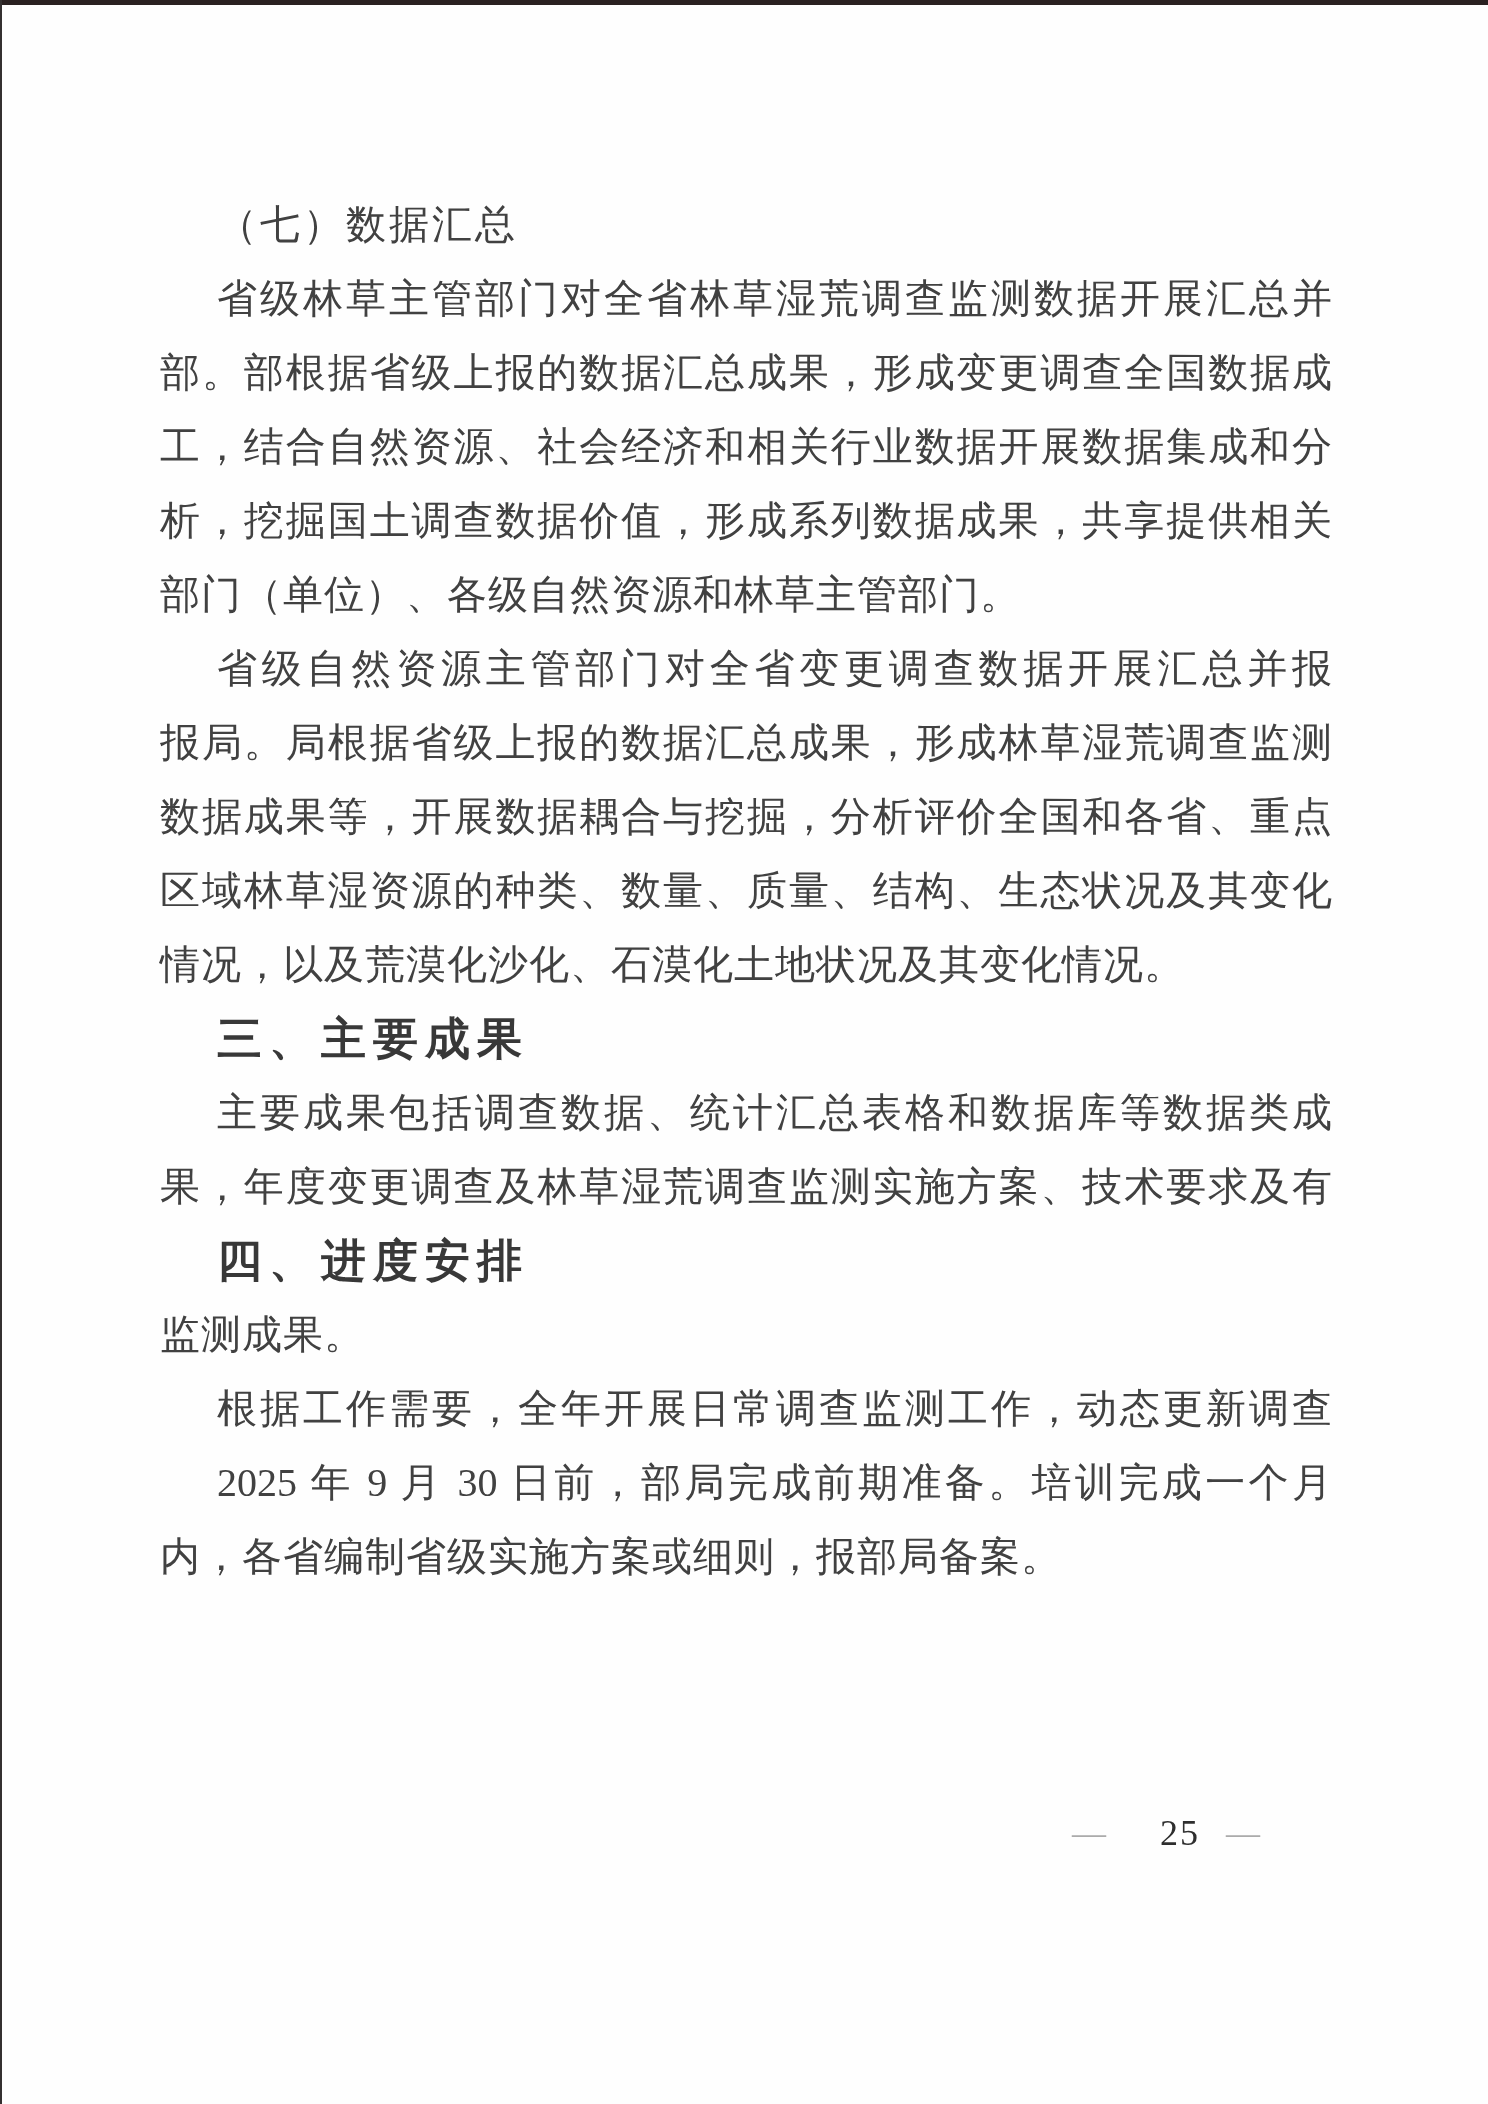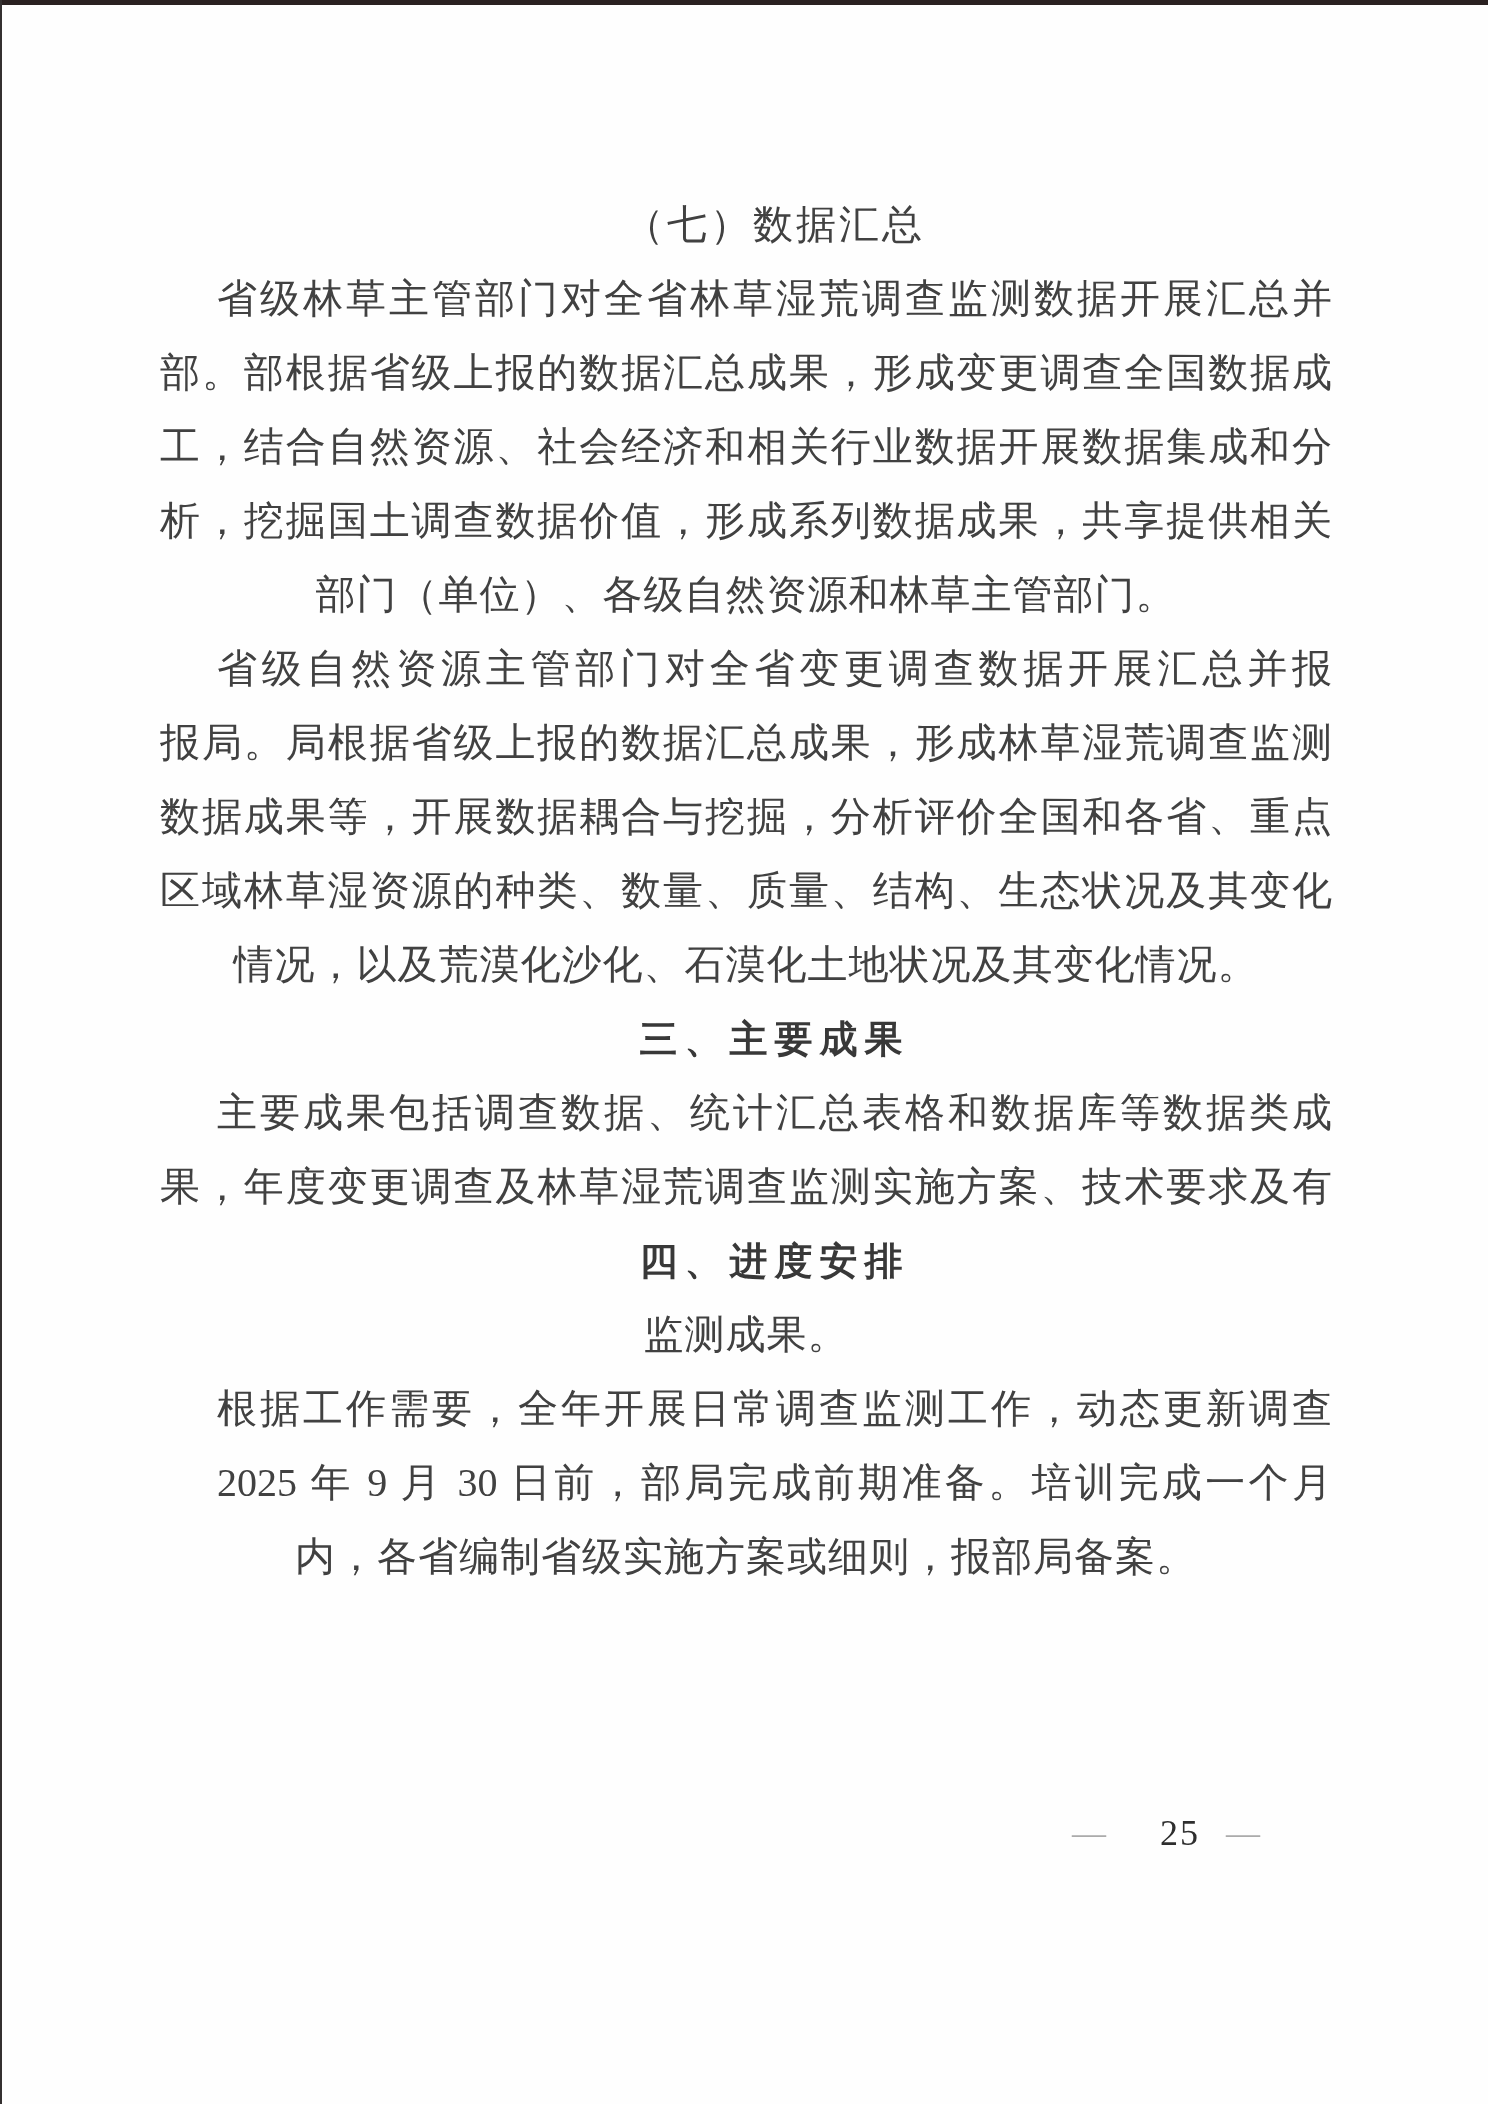--- a/index.html
+++ b/index.html
@@ -33,36 +33,35 @@
     left: 160px;
     width: 1172px;
     color: #414141;
   }
   .line {
     height: 74px;
     line-height: 74px;
     font-size: 40px;
     white-space: nowrap;
     letter-spacing: 1px;
-    text-align: center;
   }
   .line.justify {
     white-space: normal;
     word-break: break-all;
     text-align: justify;
     text-align-last: justify;
     letter-spacing: 0;
   }
   .line.indent {
     padding-left: 57px;
   }
   .line.heading {
     font-family: "Liberation Sans", sans-serif;
     font-weight: 700;
-    font-size: 38px;
+    font-size: 45px;
     letter-spacing: 7px;
     color: #383838;
   }
   .line.subheading {
     letter-spacing: 3px;
   }
   .page-footer {
     position: absolute;
     top: 1812px;
     right: 228px;

